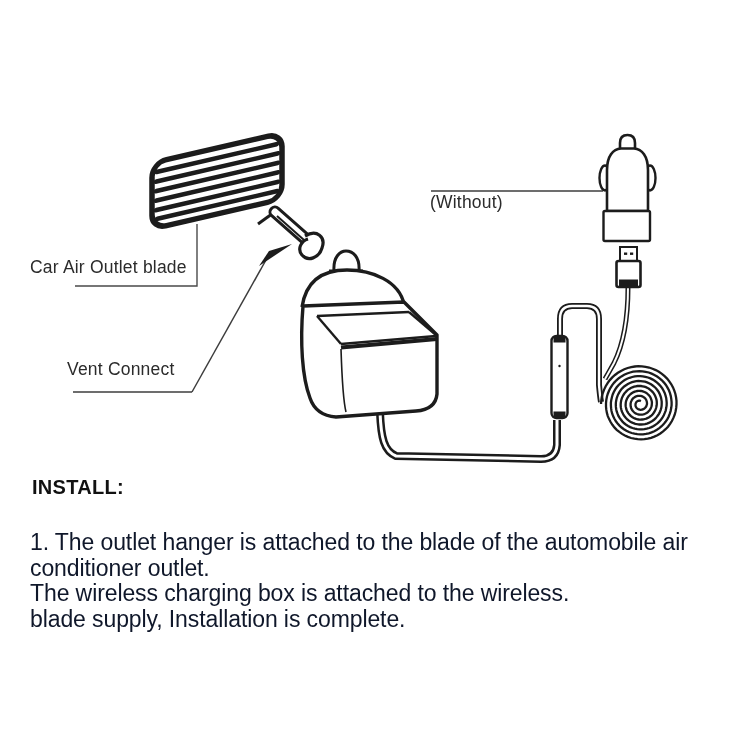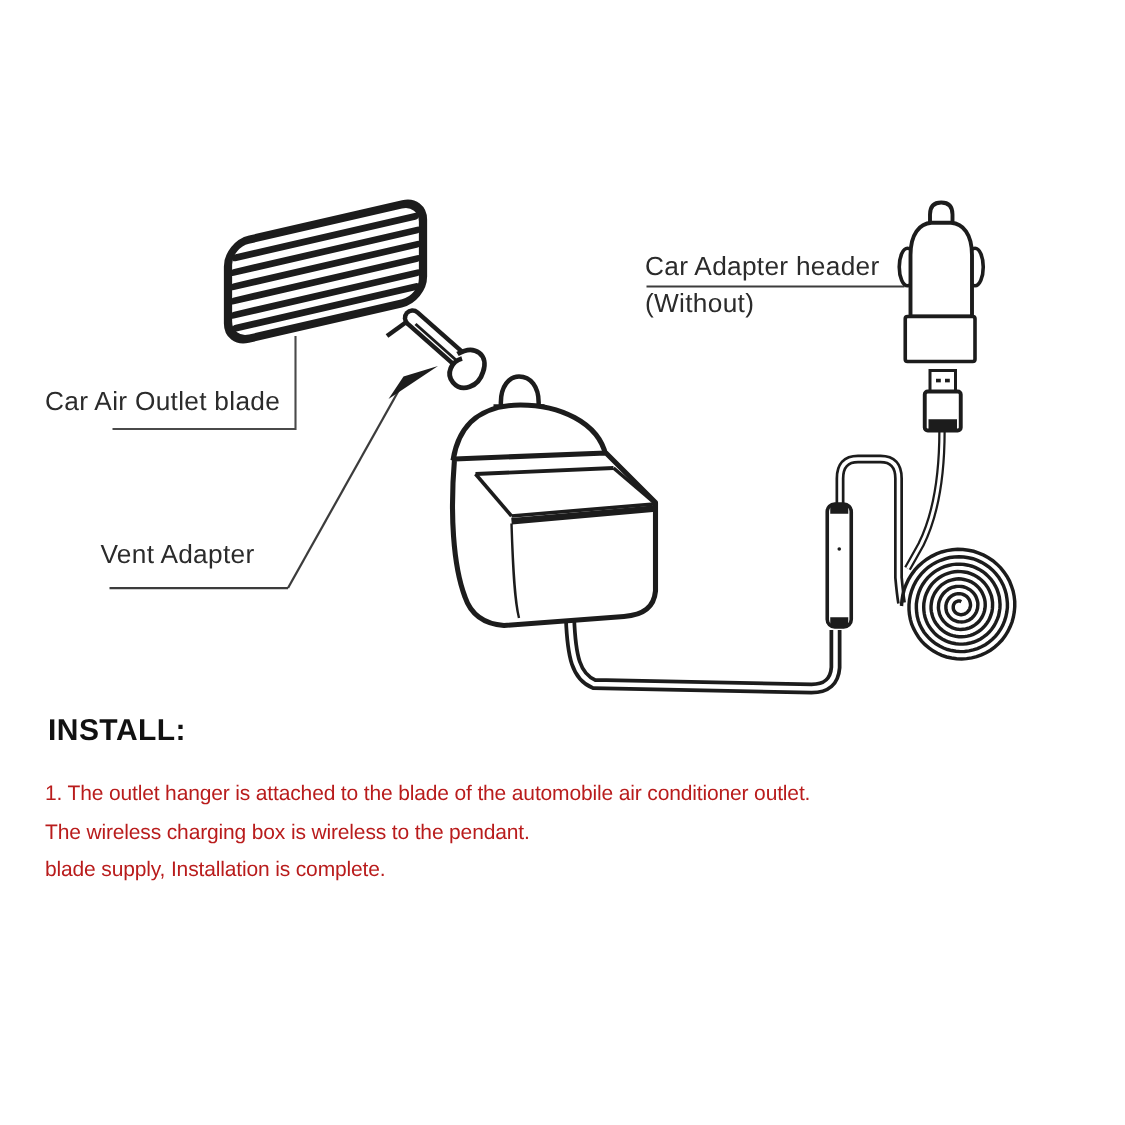--- a/index.html
+++ b/index.html
@@ -22,24 +22,24 @@
   }
   .label-blade{left:30px;top:257px;}
   .label-vent{left:67px;top:359px;}
   .label-adapter{left:430px;top:167px;}
   .label-without{left:430px;top:192px;width:166px;}
   .instructions{
     position:absolute;left:30px;top:476px;width:700px;
   }
   .install-heading{
     font-size:20px;font-weight:bold;color:#111;
-    letter-spacing:0.3px;margin:0 0 17px 2px;
+    letter-spacing:0.3px;margin:0 0 31px 2px;
   }
   .install-line{
-    font-size:14px;line-height:25.6px;color:#b91c1c;
+    font-size:23px;line-height:25.6px;color:#0f172a;
     letter-spacing:-0.1px;margin:0;
   }
 </style>
 </head>
 <body>
 
 <div class="stage">
 
   <svg class="diagram" width="750" height="750" viewBox="0 0 750 750">
 
@@ -131,24 +131,23 @@
       <rect x="624" y="252.5" width="3.2" height="2.4" fill="#1c1c1c"></rect>
       <rect x="630" y="252.5" width="3.2" height="2.4" fill="#1c1c1c"></rect>
       <rect x="616.5" y="261" width="24" height="26" rx="2" fill="#ffffff" stroke="#1c1c1c" stroke-width="2.6"></rect>
       <rect x="619" y="279.5" width="19" height="7.5" fill="#1c1c1c"></rect>
     </g>
 
     <path id="spiral-path" fill="none" stroke="#1c1c1c" stroke-width="2.3" d="M601.0,404.0L601.3,400.3L601.9,396.6L602.8,393.0L604.1,389.6L605.7,386.2L607.6,383.1L609.8,380.1L612.3,377.4L615.0,375.0L617.9,372.8L621.0,370.9L624.3,369.3L627.7,368.0L631.2,367.1L634.8,366.5L638.4,366.2L642.0,366.3L645.6,366.8L649.1,367.5L652.5,368.7L655.8,370.1L658.9,371.8L661.9,373.8L664.6,376.1L667.1,378.6L669.3,381.4L671.3,384.3L673.0,387.4L674.3,390.7L675.4,394.0L676.1,397.5L676.5,400.9L676.5,404.4L676.2,407.9L675.6,411.3L674.7,414.7L673.4,417.9L671.9,421.0L670.1,423.9L668.0,426.7L665.6,429.2L663.1,431.4L660.3,433.5L657.4,435.2L654.3,436.6L651.1,437.8L647.8,438.6L644.4,439.1L641.1,439.3L637.7,439.2L634.4,438.7L631.1,438.0L627.9,436.9L624.9,435.5L622.0,433.9L619.3,431.9L616.7,429.8L614.4,427.4L612.4,424.8L610.6,422.0L609.1,419.1L607.8,416.1L606.9,412.9L606.3,409.7L606.0,406.5L606.0,403.2L606.3,400.0L606.9,396.8L607.8,393.7L609.0,390.7L610.5,387.8L612.2,385.1L614.2,382.6L616.4,380.3L618.8,378.2L621.4,376.4L624.2,374.8L627.1,373.5L630.1,372.5L633.1,371.7L636.3,371.3L639.4,371.2L642.5,371.3L645.6,371.8L648.7,372.5L651.6,373.6L654.4,374.9L657.1,376.5L659.6,378.3L661.9,380.3L664.0,382.6L665.9,385.0L667.5,387.6L668.9,390.3L670.0,393.2L670.8,396.1L671.3,399.1L671.6,402.1L671.6,405.1L671.2,408.1L670.6,411.1L669.7,413.9L668.6,416.7L667.2,419.3L665.5,421.8L663.7,424.1L661.6,426.2L659.3,428.1L656.9,429.8L654.3,431.2L651.6,432.4L648.8,433.3L646.0,433.9L643.1,434.3L640.2,434.4L637.3,434.2L634.5,433.7L631.7,433.0L629.0,432.0L626.4,430.7L623.9,429.2L621.6,427.5L619.5,425.6L617.6,423.5L615.9,421.3L614.4,418.8L613.2,416.3L612.2,413.7L611.5,411.0L611.1,408.2L610.9,405.4L610.9,402.6L611.3,399.9L611.9,397.2L612.7,394.5L613.8,392.0L615.1,389.6L616.7,387.3L618.4,385.2L620.4,383.3L622.5,381.6L624.7,380.1L627.1,378.8L629.6,377.8L632.2,377.0L634.8,376.4L637.5,376.1L640.1,376.1L642.8,376.3L645.4,376.8L648.0,377.5L650.4,378.4L652.8,379.6L655.0,381.0L657.1,382.6L659.0,384.4L660.7,386.3L662.3,388.4L663.6,390.7L664.7,393.0L665.5,395.4L666.2,397.9L666.5,400.5L666.7,403.0L666.6,405.6L666.2,408.1L665.7,410.6L664.8,412.9L663.8,415.2L662.6,417.4L661.1,419.5L659.5,421.4L657.7,423.1L655.7,424.6L653.7,426.0L651.5,427.1L649.2,428.0L646.8,428.7L644.4,429.2L642.0,429.4L639.6,429.4L637.2,429.2L634.8,428.7L632.5,428.0L630.2,427.1L628.1,426.0L626.1,424.7L624.2,423.3L622.5,421.6L621.0,419.8L619.6,417.9L618.4,415.9L617.5,413.7L616.7,411.5L616.2,409.2L615.9,406.9L615.8,404.6L615.9,402.3L616.3,400.0L616.8,397.8L617.6,395.6L618.6,393.6L619.7,391.6L621.0,389.8L622.5,388.1L624.2,386.5L626.0,385.2L627.9,384.0L629.9,383.0L632.0,382.2L634.1,381.6L636.3,381.2L638.5,381.0L640.7,381.1L642.8,381.3L645.0,381.7L647.1,382.4L649.0,383.2L651.0,384.3L652.7,385.5L654.4,386.8L655.9,388.3L657.3,390.0L658.5,391.7L659.5,393.6L660.3,395.5L661.0,397.5L661.4,399.6L661.7,401.6L661.7,403.7L661.6,405.8L661.3,407.8L660.7,409.8L660.0,411.7L659.1,413.6L658.0,415.3L656.8,416.9L655.5,418.4L654.0,419.8L652.3,421.0L650.6,422.0L648.8,422.9L647.0,423.6L645.0,424.1L643.1,424.4L641.1,424.5L639.2,424.5L637.2,424.2L635.3,423.8L633.5,423.2L631.7,422.4L630.0,421.5L628.5,420.4L627.0,419.1L625.7,417.8L624.5,416.3L623.4,414.7L622.6,413.1L621.8,411.3L621.3,409.5L620.9,407.7L620.7,405.9L620.7,404.0L620.9,402.2L621.2,400.4L621.7,398.6L622.4,396.9L623.2,395.3L624.2,393.8L625.3,392.4L626.5,391.1L627.8,389.9L629.3,388.9L630.8,388.0L632.4,387.3L634.1,386.7L635.8,386.3L637.5,386.0L639.2,385.9L640.9,386.0L642.6,386.3L644.3,386.7L645.9,387.2L647.5,387.9L648.9,388.8L650.3,389.8L651.5,390.9L652.7,392.1L653.7,393.4L654.6,394.8L655.3,396.3L655.9,397.8L656.4,399.4L656.7,401.0L656.8,402.6L656.8,404.2L656.6,405.8L656.3,407.3L655.8,408.9L655.2,410.3L654.5,411.7L653.6,413.0L652.7,414.2L651.6,415.3L650.4,416.3L649.1,417.2L647.8,417.9L646.4,418.6L644.9,419.0L643.5,419.4L642.0,419.5L640.5,419.6L639.0,419.5L637.5,419.3L636.1,418.9L634.7,418.4L633.4,417.7L632.2,417.0L631.0,416.1L630.0,415.1L629.0,414.1L628.1,412.9L627.4,411.7L626.8,410.5L626.3,409.2L626.0,407.8L625.7,406.4L625.6,405.1L625.7,403.7L625.8,402.3L626.1,401.0L626.6,399.7L627.1,398.5L627.8,397.3L628.5,396.2L629.4,395.2L630.3,394.3L631.3,393.5L632.4,392.7L633.6,392.1L634.7,391.6L636.0,391.3L637.2,391.0L638.5,390.9L639.7,390.9L641.0,391.0L642.2,391.2L643.4,391.6L644.5,392.0L645.6,392.6L646.7,393.2L647.6,394.0L648.5,394.8L649.3,395.7L650.0,396.7L650.6,397.7L651.0,398.8L651.4,399.9L651.7,401.0L651.9,402.1L651.9,403.3L651.8,404.4L651.7,405.5L651.4,406.6L651.0,407.7L650.6,408.7L650.0,409.6L649.4,410.5L648.6,411.3L647.9,412.1L647.0,412.7L646.1,413.3L645.1,413.8L644.2,414.1L643.2,414.4L642.1,414.6L641.1,414.7L640.1,414.6L639.1,414.5L638.1,414.3L637.1,414.0L636.2,413.6L635.3,413.2L634.5,412.6L633.8,412.0L633.1,411.3L632.5,410.6L632.0,409.8L631.5,408.9L631.1,408.1L630.9,407.2L630.7,406.3L630.6,405.4L630.6,404.5L630.6,403.6L630.8,402.7L631.0,401.8L631.4,401.0L631.7,400.2L632.2,399.5L632.7,398.8L633.3,398.2L634.0,397.6L634.6,397.2L635.3,396.7L636.1,396.4L636.9,396.1L637.7,395.9L638.5,395.8L639.2,395.8L640.0,395.8L640.8,395.9L641.6,396.1L642.3,396.4L643.0,396.7L643.6,397.1L644.2,397.5L644.8,398.0L645.3,398.6L645.7,399.1L646.1,399.7L646.4,400.4L646.6,401.0L646.8,401.7L646.9,402.4L647.0,403.1L647.0,403.7L646.9,404.4L646.7,405.0L646.5,405.7L646.3,406.3L646.0,406.8L645.6,407.3L645.2,407.8L644.8,408.2L644.3,408.6L643.8,408.9L643.3,409.2L642.7,409.4L642.2,409.6L641.6,409.7L641.0,409.8L640.5,409.8L639.9,409.7L639.4,409.6L638.9,409.4L638.4,409.2L637.9,409.0L637.5,408.7L637.1,408.4L636.7,408.0L636.4,407.6L636.1,407.2L635.9,406.8L635.7,406.4L635.6,405.9L635.5,405.5L635.5,405.0L635.5,404.6L635.5,404.1L635.6,403.7L635.7,403.3L635.9,402.9L636.1,402.5L636.3,402.2L636.5,401.9L636.8,401.6L637.1,401.4L637.4,401.2L637.8,401.0L638.1,400.9L638.4,400.8L638.8,400.7L639.1,400.7L639.5,400.7L639.8,400.7L640.1,400.8L640.4,400.9L640.7,401.0L640.9,401.1"></path>
   </svg>
 
   <div class="label label-blade">Car Air Outlet blade</div>
-  <div class="label label-vent">Vent Adapter</div>
-  <div class="label label-adapter">Car Adapter header</div>
+  <div class="label label-vent">Vent Connect</div>
   <div class="label label-without">(Without)</div>
 
   <div class="instructions">
     <p class="install-heading">INSTALL:</p>
     <p class="install-line">1. The outlet hanger is attached to the blade of the automobile air conditioner outlet.</p>
-    <p class="install-line">The wireless charging box is wireless to the pendant.</p>
+    <p class="install-line">The wireless charging box is attached to the wireless.</p>
     <p class="install-line">blade supply, Installation is complete.</p>
   </div>
 
 </div>
 
 </body></html>

